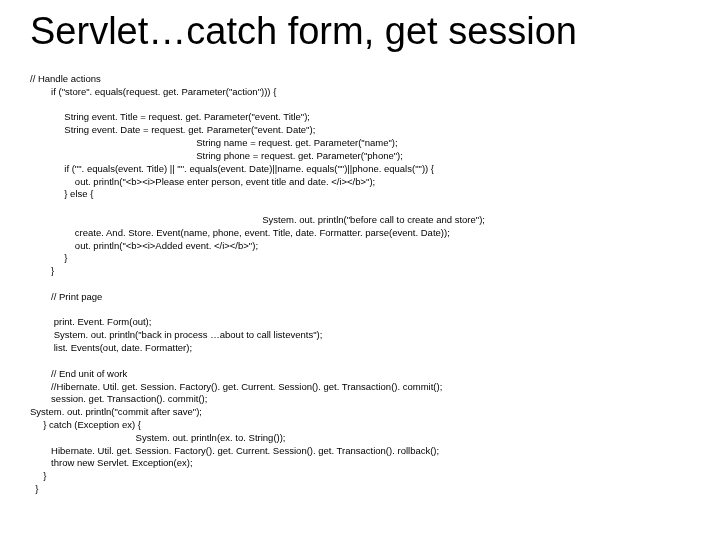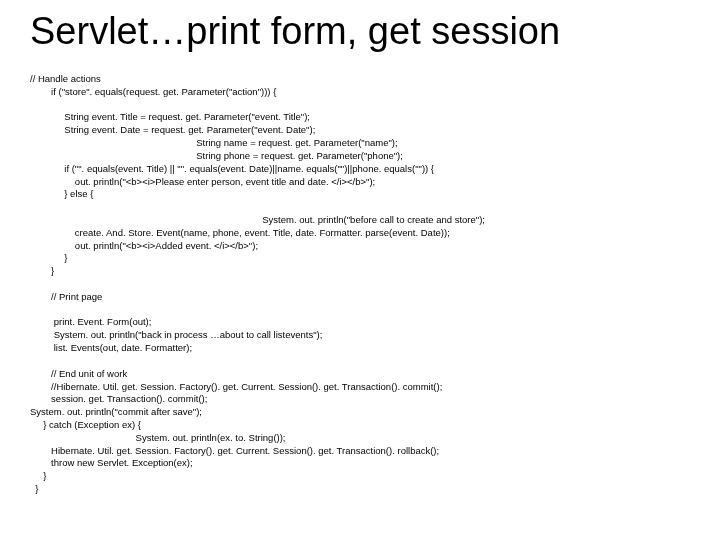--- a/index.html
+++ b/index.html
@@ -31,21 +31,21 @@
     font-size: 9.5px;
     line-height: 1.35;
     color: #000;
     white-space: pre;
   }
 </style>
 </head>
 <body>
 
 <div class="slide">
-  <h1 class="title">Servlet…print form, get session</h1>
+  <h1 class="title">Servlet…catch form, get session</h1>
   <div class="code">// Handle actions
         if ("store". equals(request. get. Parameter("action"))) {
 
              String event. Title = request. get. Parameter("event. Title");
              String event. Date = request. get. Parameter("event. Date");
                                                                String name = request. get. Parameter("name");
                                                                String phone = request. get. Parameter("phone");
              if ("". equals(event. Title) || "". equals(event. Date)||name. equals("")||phone. equals("")) {
                  out. println("&lt;b&gt;&lt;i&gt;Please enter person, event title and date. &lt;/i&gt;&lt;/b&gt;");
              } else {

